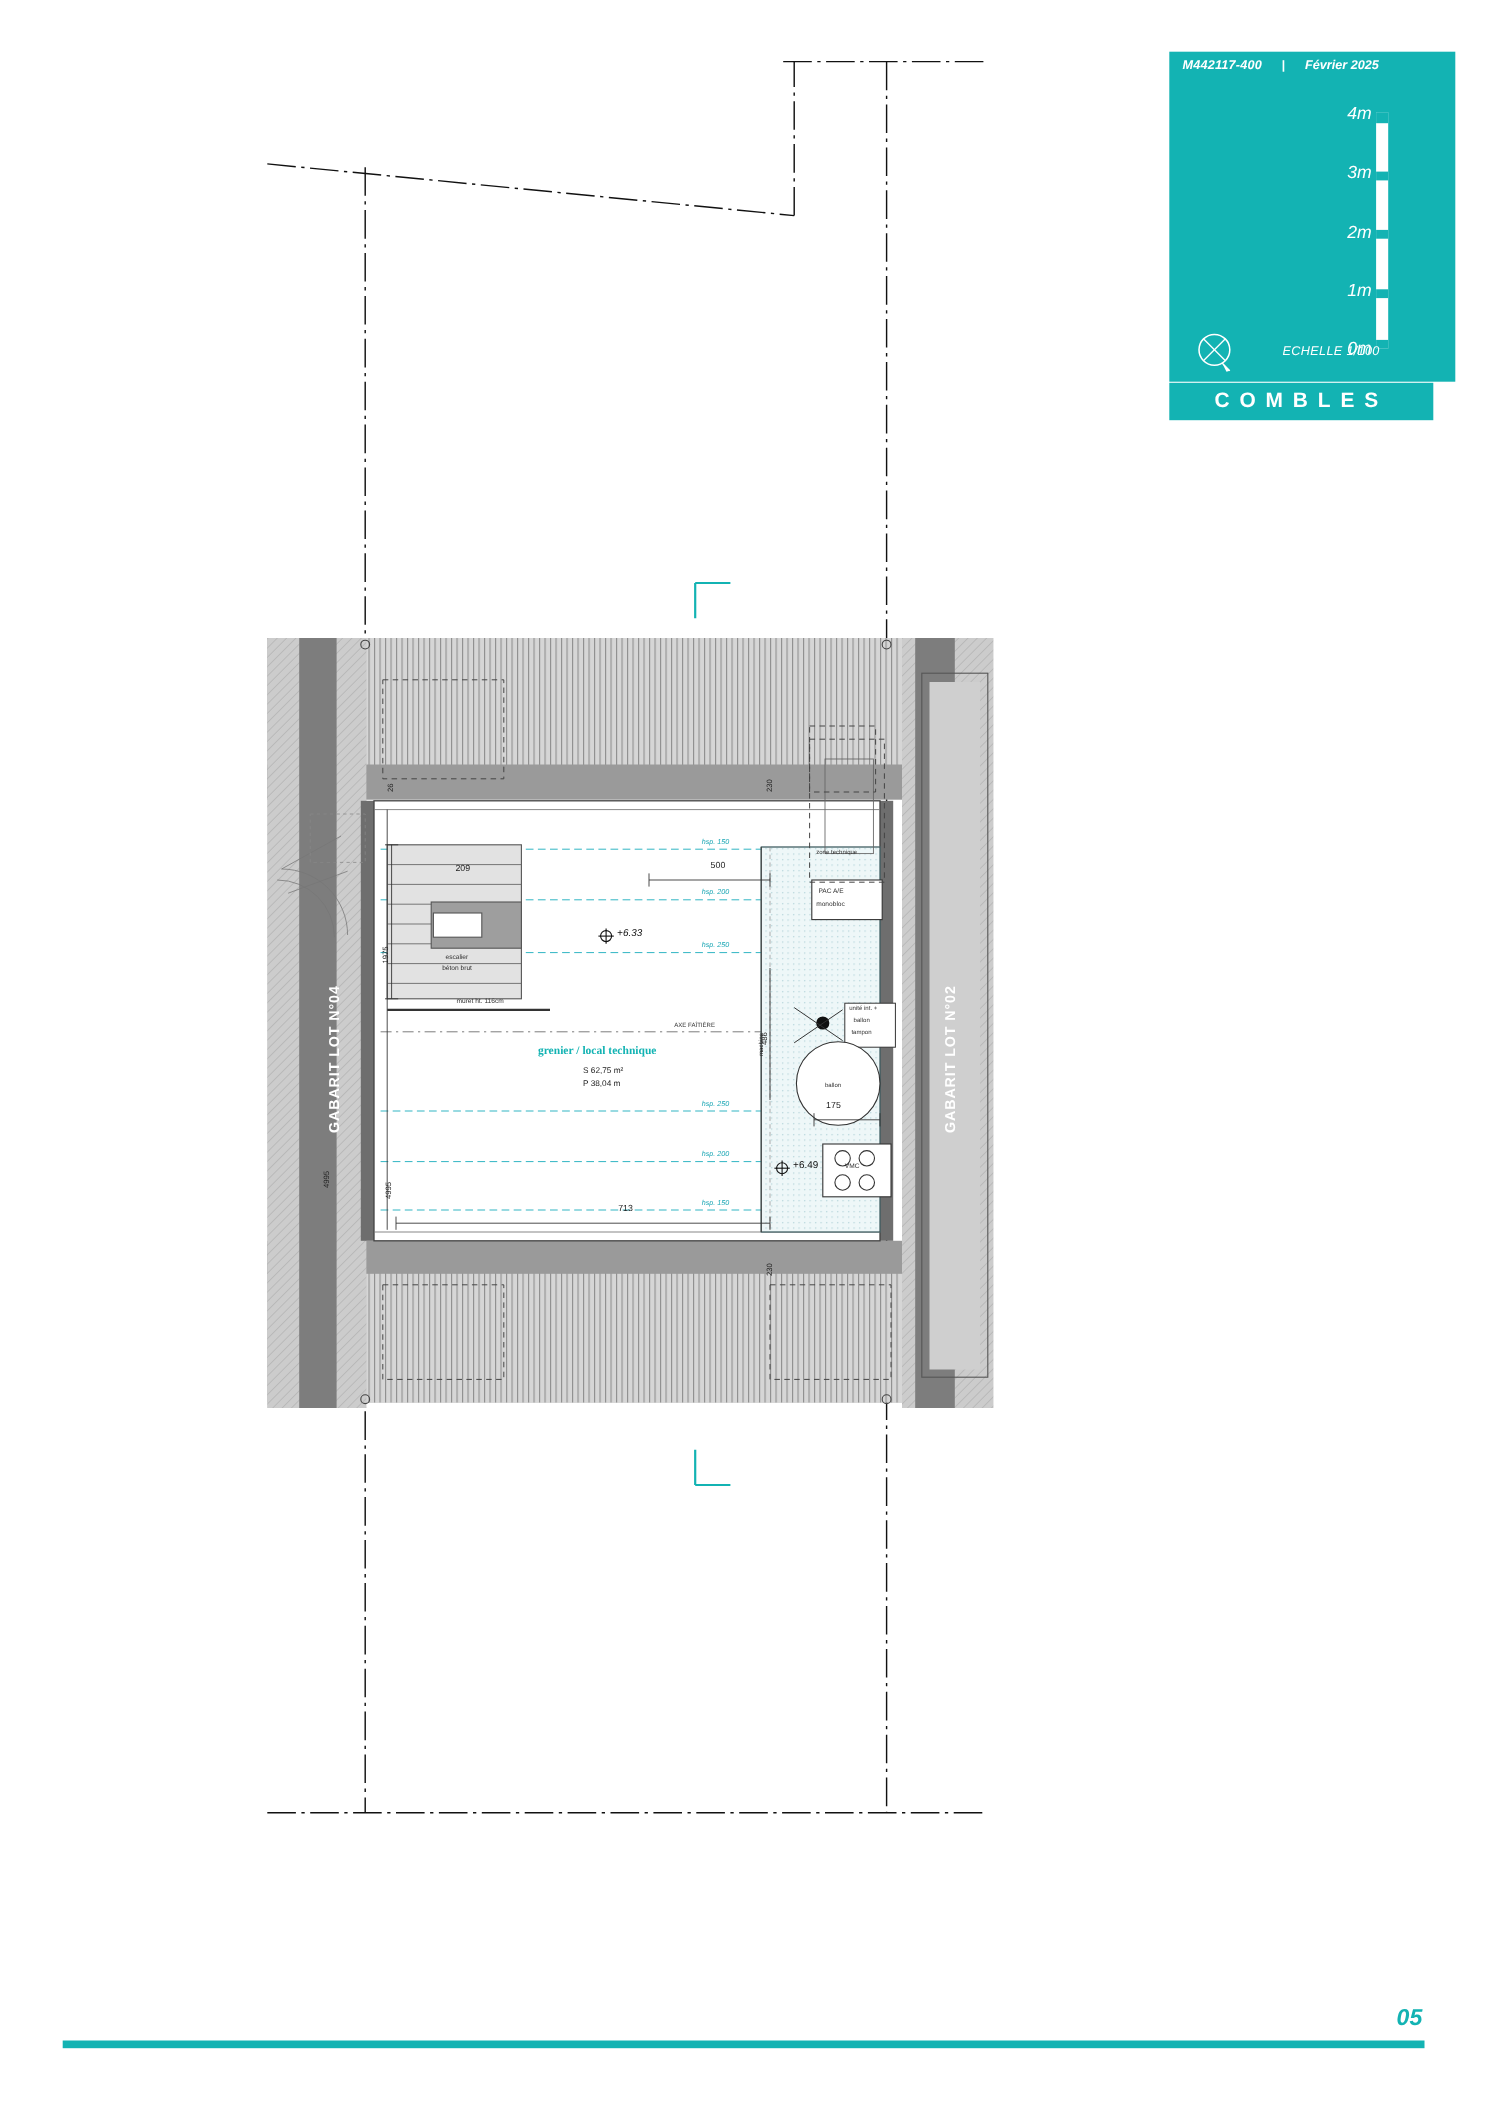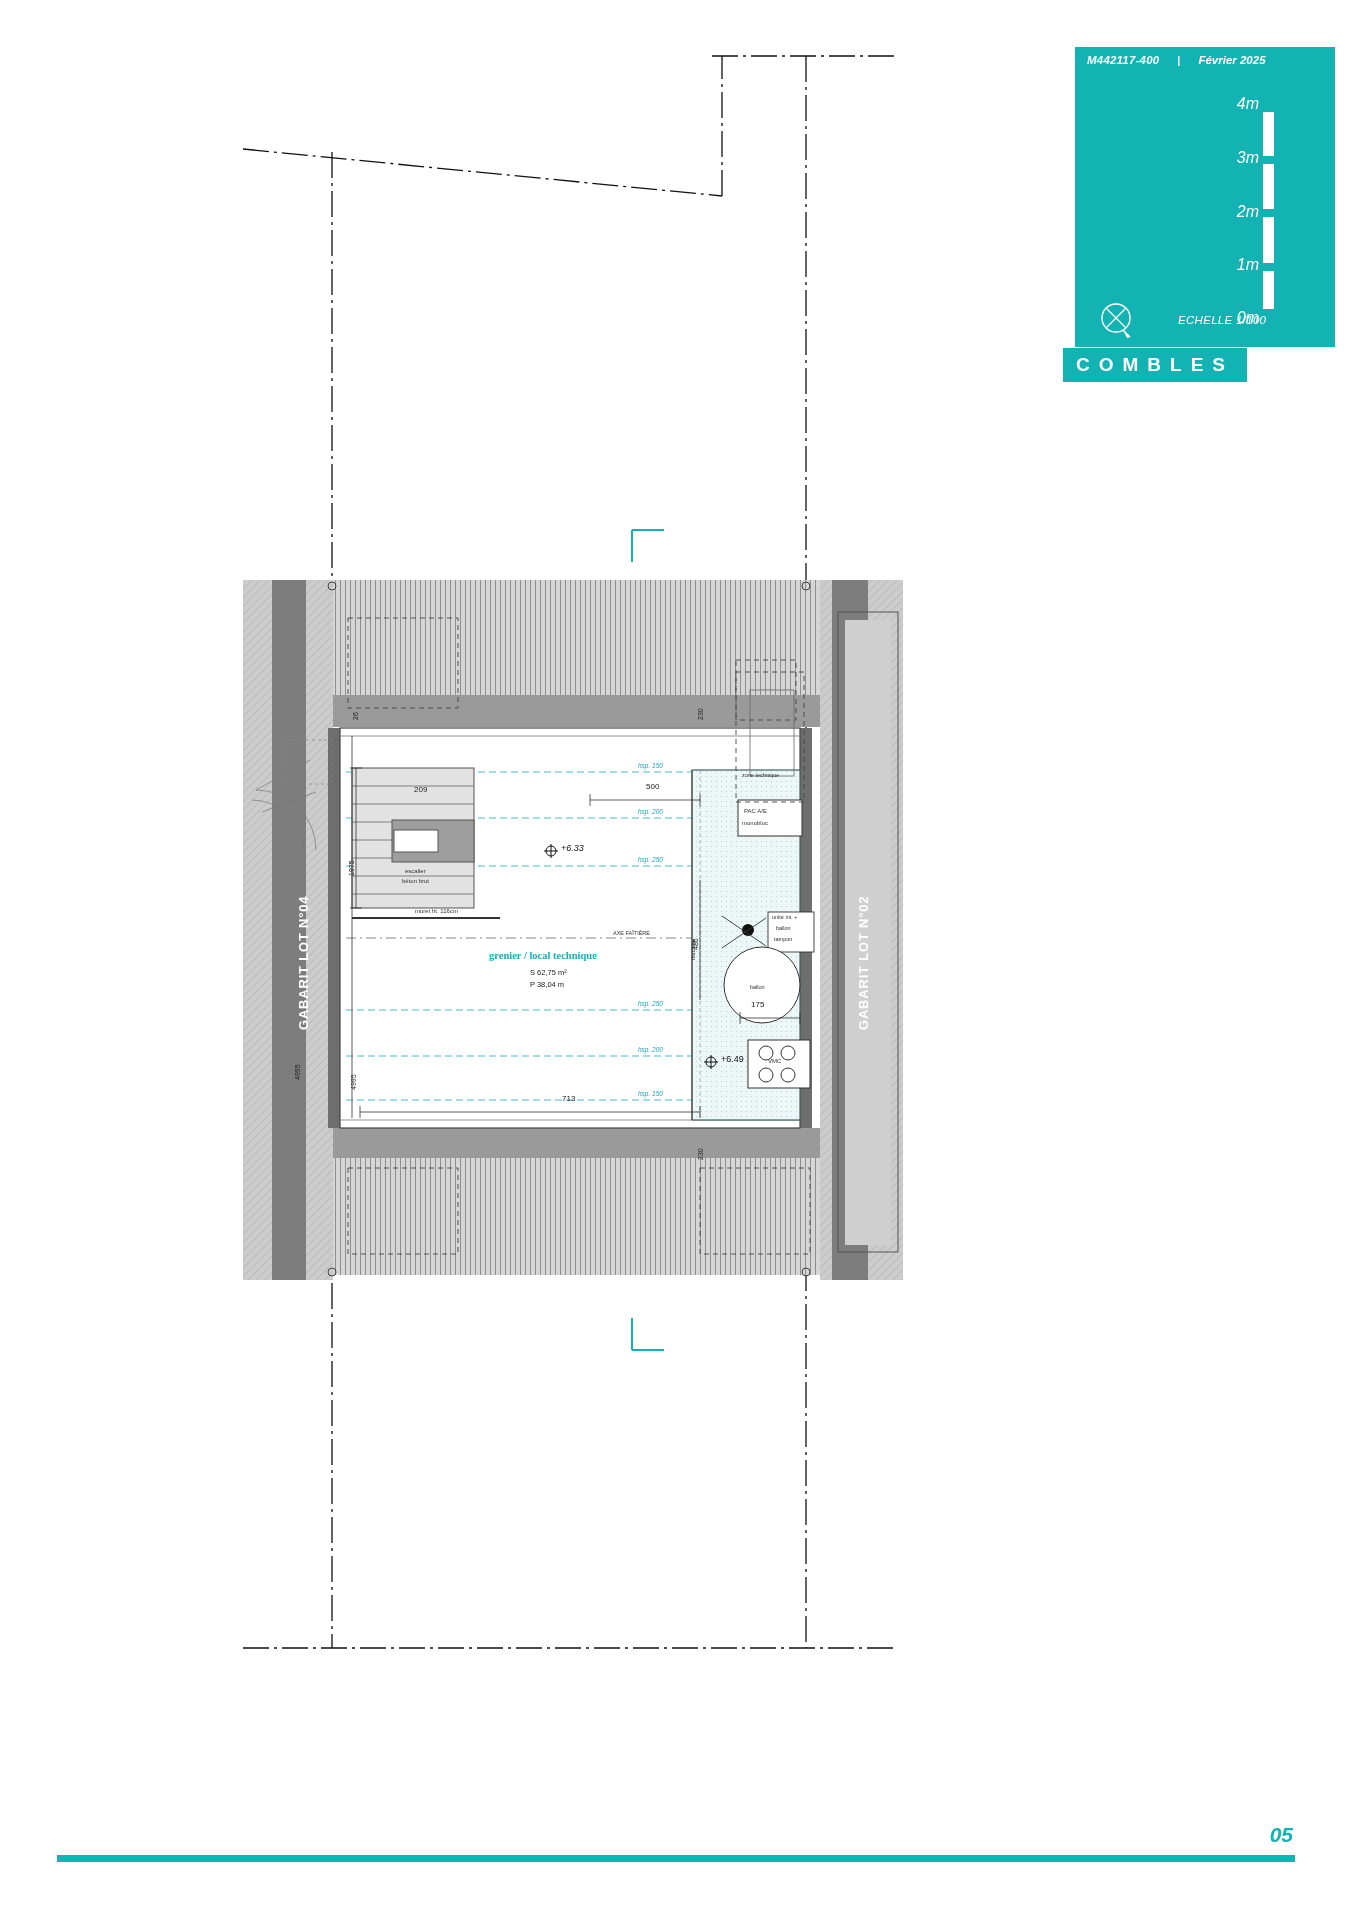--- a/index.html
+++ b/index.html
@@ -20,21 +20,20 @@
   }
 
   
   .legend-box {
     position: absolute;
     left: 1063px;
     top: 47px;
     width: 260px;
     height: 300px;
     background: #13b3b3;
-    margin-left: 12px;
   }
   .legend-header {
     position: absolute;
     left: 0; top: 0;
     width: 228px;
     height: 26px;
     display: flex;
     align-items: center;
     gap: 18px;
     padding-left: 12px;
@@ -103,21 +102,21 @@
     top: 267px;
     font-size: 11.5px;
     font-style: italic;
     color: #ffffff;
     letter-spacing: 0.3px;
   }
   .combles-title {
     position: absolute;
     left: 1063px;
     top: 348px;
-    width: 184px;
+    width: 240px;
     height: 34px;
     background: #13b3b3;
     color: #ffffff;
     font-size: 19px;
     font-weight: bold;
     letter-spacing: 9px;
     display: flex;
     align-items: center;
     justify-content: center;
     box-sizing: border-box;

